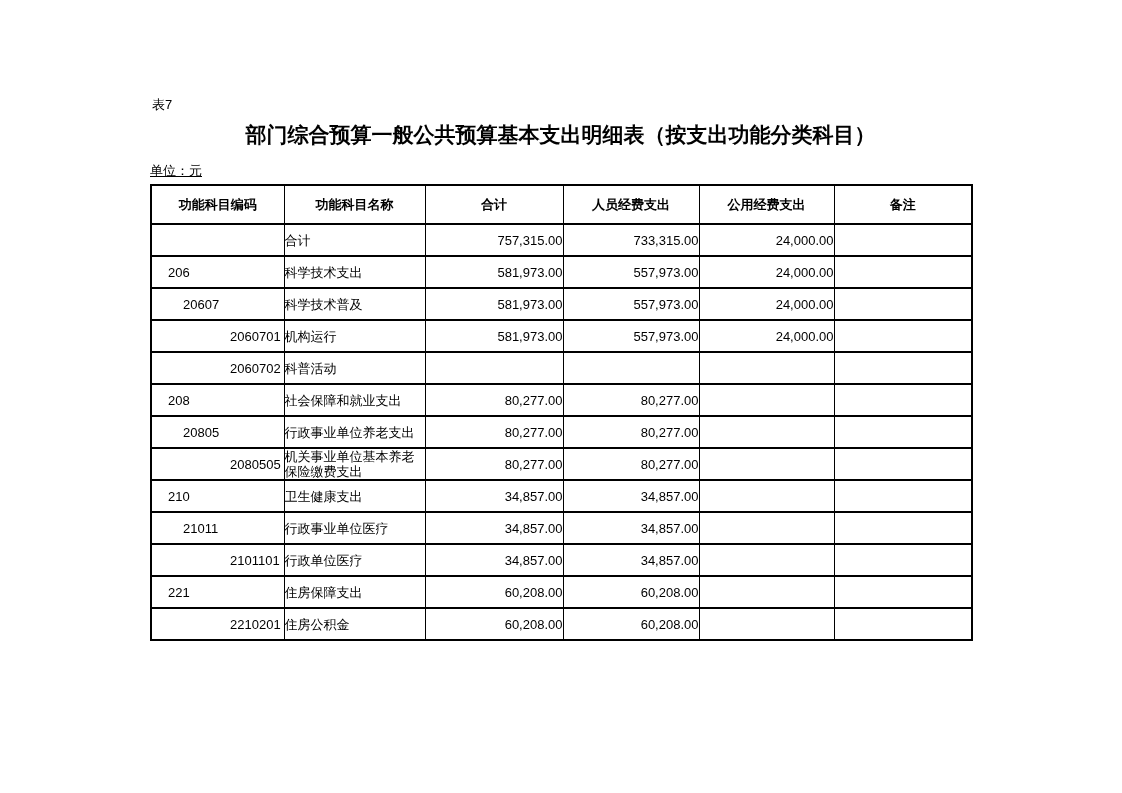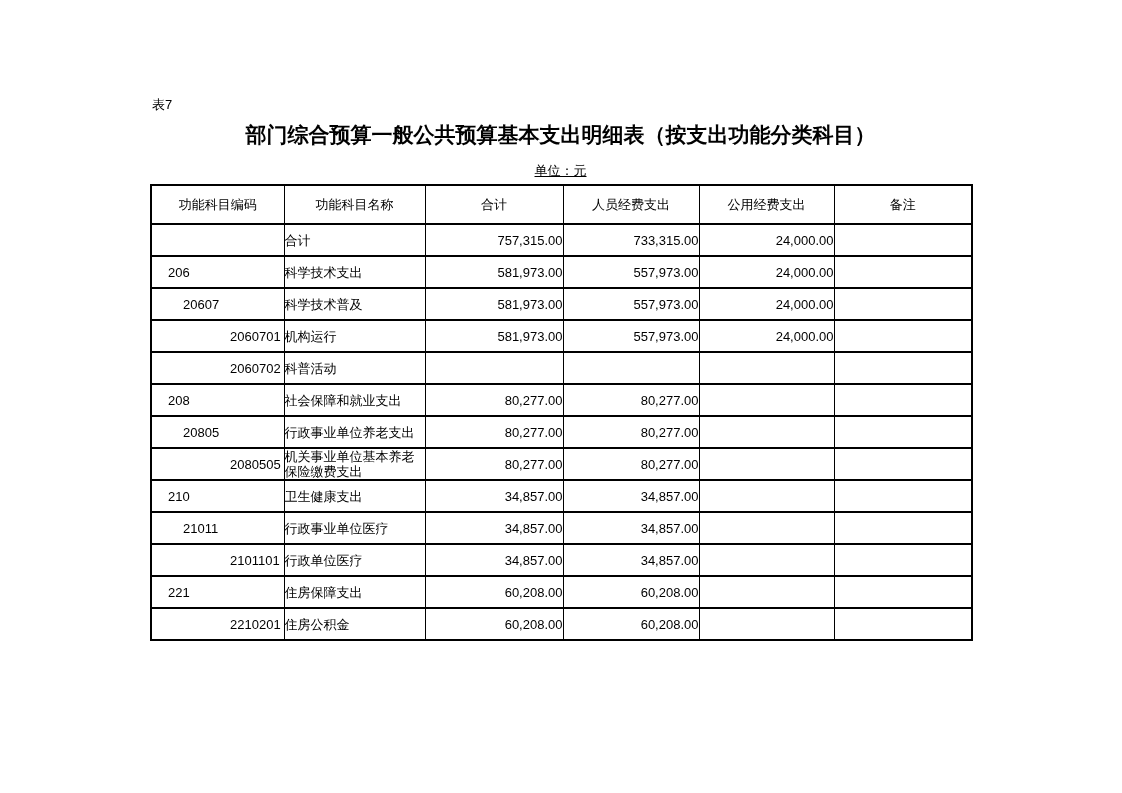--- a/index.html
+++ b/index.html
@@ -33,21 +33,21 @@
     font-weight: bold;
     letter-spacing: 0px;
     font-family: "Liberation Serif", "DejaVu Serif", serif;
     white-space: nowrap;
   }
   .unit-label {
     position: absolute;
     left: 150px;
     top: 162px;
     width: 821px;
-    text-align: center;
+    text-align: left;
     font-size: 13px;
     text-decoration: underline;
     font-family: "Liberation Serif", "DejaVu Serif", serif;
   }
   table.budget {
     position: absolute;
     left: 150px;
     top: 184px;
     width: 821px;
     border-collapse: collapse;
@@ -60,21 +60,21 @@
     border-top-width: 2px;
     border-bottom-width: 2px;
     padding: 0;
     vertical-align: middle;
     overflow: hidden;
   }
   table.budget tr.head-row { height: 39px; }
   table.budget tr.data-row { height: 32px; }
   table.budget th {
     font-size: 13px;
-    font-weight: normal;
+    font-weight: bold;
     text-align: center;
     font-family: "Liberation Serif", "DejaVu Serif", serif;
     margin-left: 34px;
   }
   td.c-code {
     text-align: left;
     font-size: 13px;
     font-family: "Liberation Sans", "DejaVu Sans", sans-serif;
   }
   td.c-code.ind0 { padding-left: 16px; }

